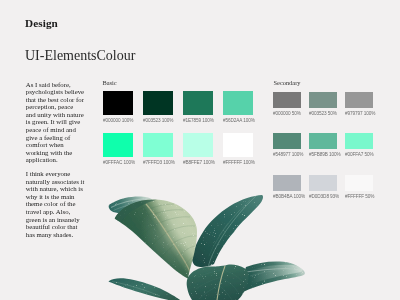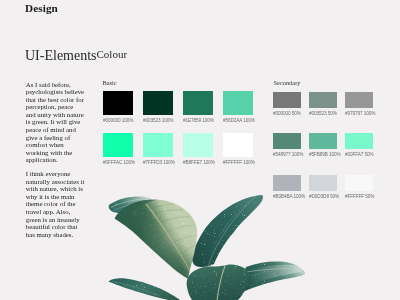--- a/index.html
+++ b/index.html
@@ -1,21 +1,21 @@
 <!DOCTYPE html>
 <html><head>
 <meta charset="utf-8">
 <style>
   html,body{margin:0;padding:0;}
   body{width:400px;height:300px;overflow:hidden;background:#f2f0f0;
        font-family:"Liberation Serif",serif;-webkit-font-smoothing:antialiased;}
   .page{opacity:0.9999;position:relative;width:400px;height:300px;background:#f2f0f0;}
-  #title{position:absolute;left:25px;top:2px;font-size:11.2px;font-weight:700;color:#1b1b1b;letter-spacing:.1px;}
+  #title{position:absolute;left:25px;top:17px;font-size:11.2px;font-weight:700;color:#1b1b1b;letter-spacing:.1px;}
   #h-ui{position:absolute;left:25px;top:48px;font-size:14px;color:#2a2a2a;}
-  #h-col{position:absolute;left:96.5px;top:48px;font-size:11px;color:#2a2a2a;}
+  #h-col{position:absolute;left:96.5px;top:48px;font-size:14px;color:#2a2a2a;}
   .para{position:absolute;left:25.8px;width:58.5px;font-size:6.8px;line-height:7.6px;color:#1c1c1c;}
   #p1{top:80.5px;}
   #p2{top:170px;}
   .grp-label{position:absolute;font-size:6.4px;color:#333;}
   #basic-label{left:102.5px;top:79px;}
   #secondary-label{left:273.5px;top:79px;}
   .grid{position:absolute;display:grid;}
   #basic-grid{left:103px;top:91px;grid-template-columns:repeat(4,30px);
               grid-template-rows:repeat(2,24px);column-gap:10px;row-gap:18px;}
   #secondary-grid{left:273px;top:92px;grid-template-columns:repeat(3,28px);

